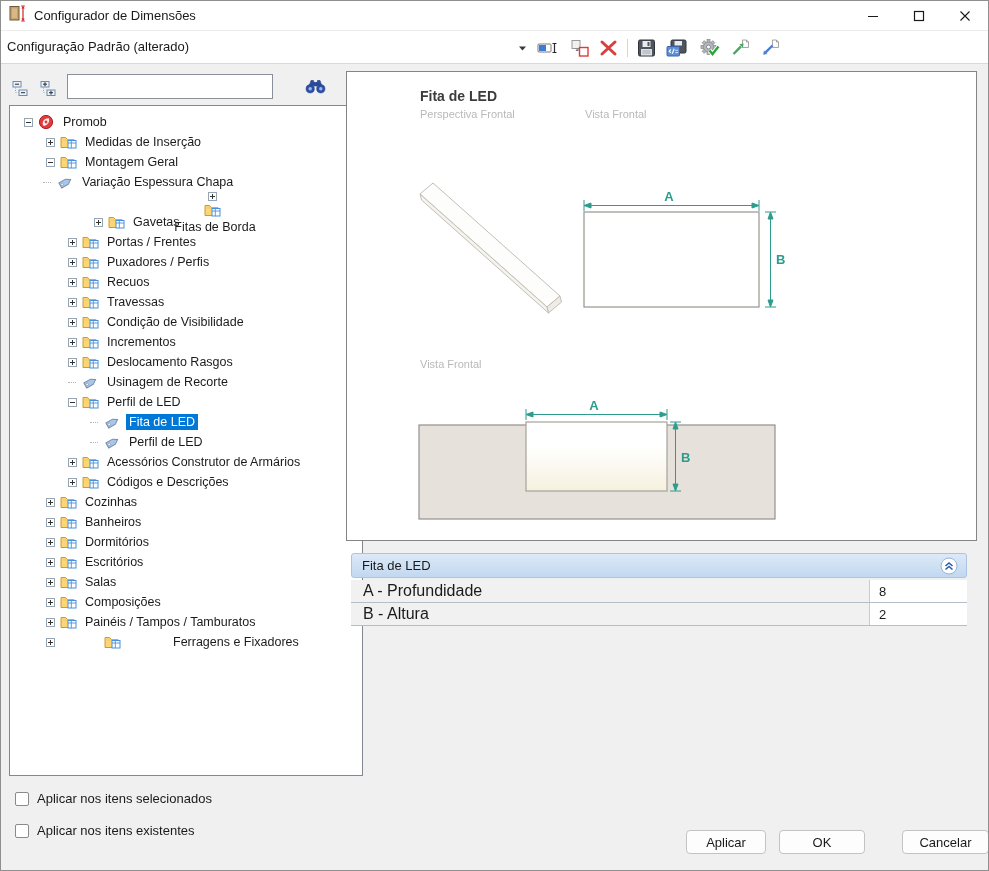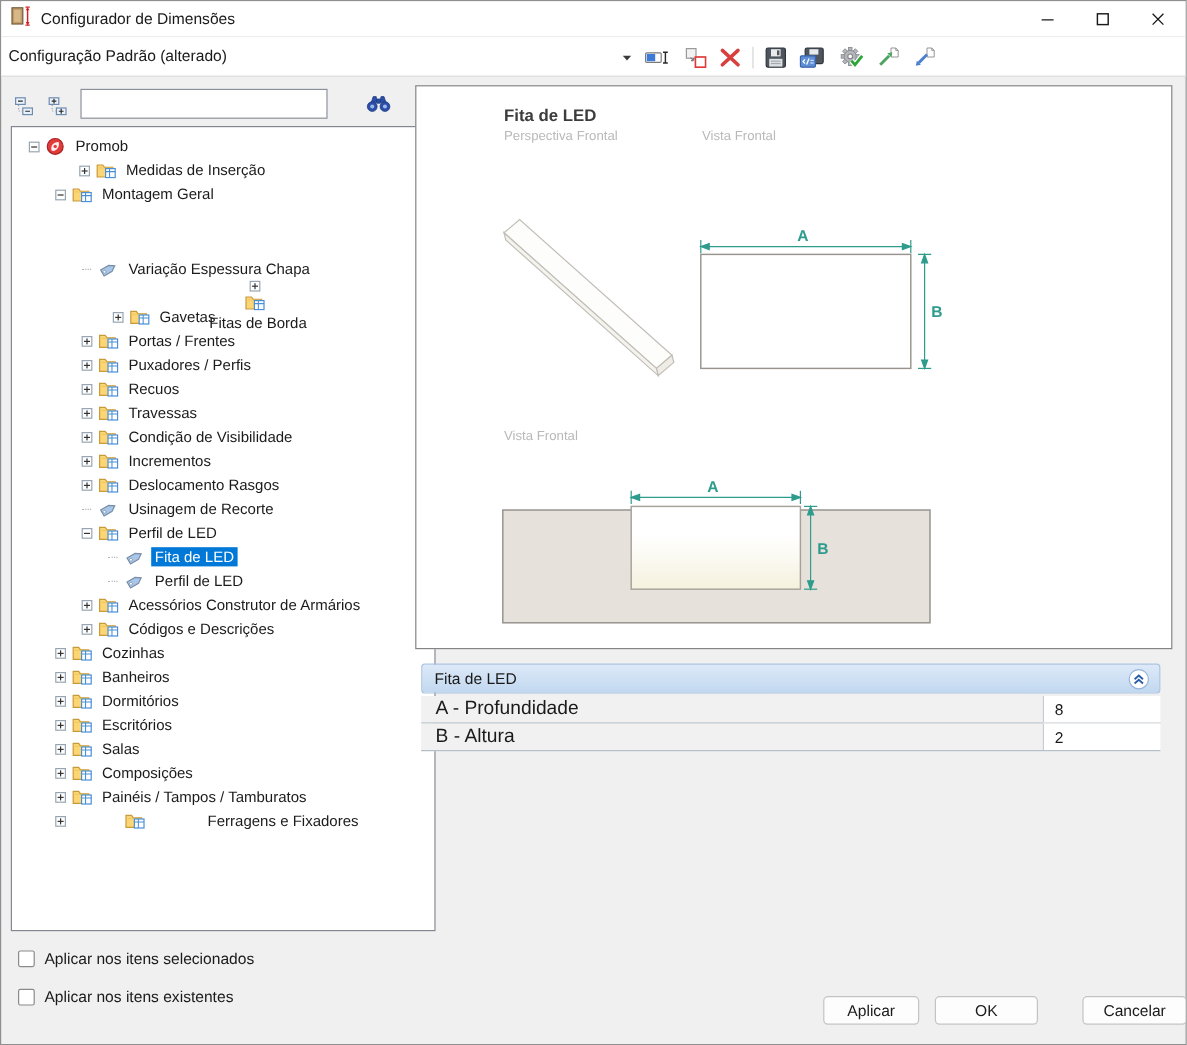--- a/index.html
+++ b/index.html
@@ -237,21 +237,21 @@
         <span class="texp minus"></span>
         <span class="ticon">
           <svg width="16" height="16" viewBox="0 0 16 16">
             <circle cx="8" cy="8" r="6.6" fill="#e33b3b" stroke="#a82222"></circle>
             <path d="M5 11.5 C3.8 7.5 6.5 4.2 10.8 4.3 C11.9 7.2 10.2 10.9 6.6 11.8 Z" fill="#ffffff" opacity="0.92"></path>
             <circle cx="8" cy="8" r="1.4" fill="#e33b3b"></circle>
           </svg>
         </span>
         <span class="tlabel">Promob</span>
       </div>
-      <div class="trow" style="padding-left: 36px; margin-left: 20px;">
+      <div class="trow" style="padding-left: 36px;">
         <span class="texp plus"></span>
         <span class="ticon">
           <svg width="17" height="14" viewBox="0 0 17 14">
             <path d="M1 12.5 V2.5 H5.6 L7.2 4.5 H14 V12.5 Z" fill="#fcd575" stroke="#c89a3c"></path>
             <path d="M1 5 H14" stroke="#eec664" stroke-width="0.8"></path>
             <rect x="8" y="5.5" width="8" height="7.5" fill="#ffffff" stroke="#4a90d9"></rect>
             <path d="M8 8 H16 M11.3 5.5 V13" stroke="#4a90d9" stroke-width="0.9"></path>
           </svg>
         </span>
         <span class="tlabel">Medidas de Inserção</span>
@@ -261,21 +261,21 @@
         <span class="ticon">
           <svg width="17" height="14" viewBox="0 0 17 14">
             <path d="M1 12.5 V2.5 H5.6 L7.2 4.5 H14 V12.5 Z" fill="#fcd575" stroke="#c89a3c"></path>
             <path d="M1 5 H14" stroke="#eec664" stroke-width="0.8"></path>
             <rect x="8" y="5.5" width="8" height="7.5" fill="#ffffff" stroke="#4a90d9"></rect>
             <path d="M8 8 H16 M11.3 5.5 V13" stroke="#4a90d9" stroke-width="0.9"></path>
           </svg>
         </span>
         <span class="tlabel">Montagem Geral</span>
       </div>
-      <div class="trow" style="padding-left: 58px; margin-top: 42px;">
+      <div class="trow" style="padding-left: 33px;">
         <span class="tdots"></span>
         <span style="width: 4px; flex: 0 0 4px;"></span>
         <span class="ticon">
           <svg width="17" height="15" viewBox="0 0 17 15">
             <g transform="rotate(-30 8.5 7.5)">
               <path d="M2.5 4.6 H10.2 L14.4 7.5 L10.2 10.4 H2.5 Z" fill="#a9c6e8" stroke="#788ea8"></path>
               <circle cx="4.6" cy="7.5" r="1.2" fill="#ffffff" stroke="#788ea8" stroke-width="0.6"></circle>
             </g>
           </svg>
         </span>

